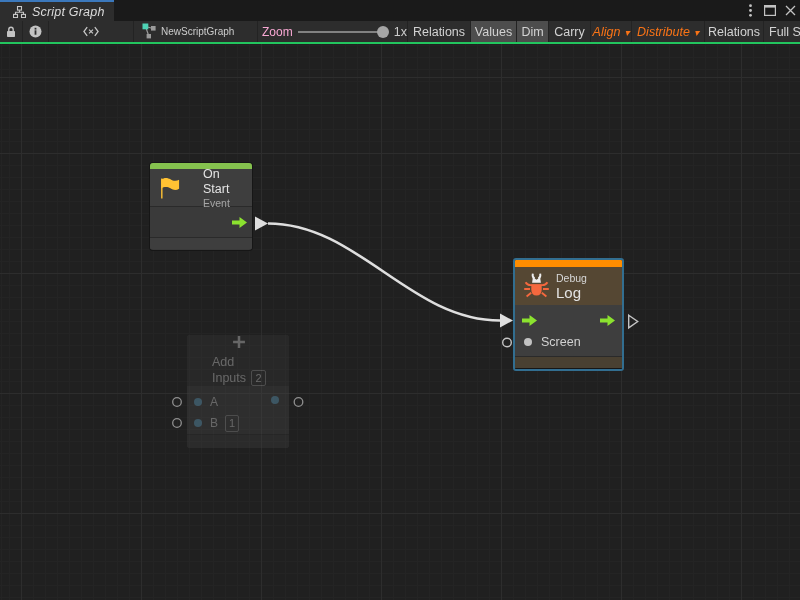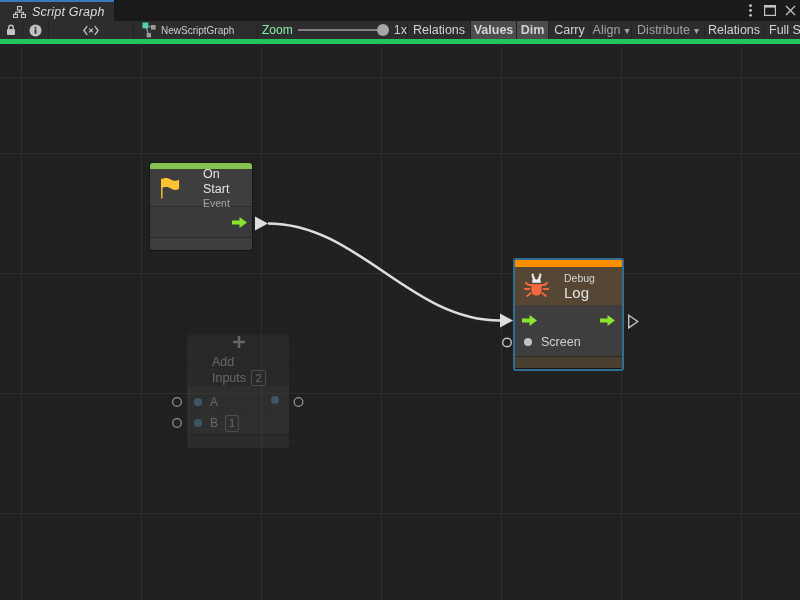--- a/index.html
+++ b/index.html
@@ -10,25 +10,25 @@
   
   #titlebar { position:absolute; left:0; top:0; width:800px; height:21px; background:#1a1a1a;font-style:italic; }
   #tab { position:absolute; left:0; top:0; width:114px; height:21px; background:#2d2d2d;
     border-top:2px solid #3b78bc; display:flex; align-items:center; padding-left:13px; gap:6px; }
   #tab .tab-label { color:#dcdcdc; font-size:12.5px; letter-spacing:0.2px; }
   #win-controls { position:absolute; right:0; top:0; height:21px; display:flex; align-items:center; }
   .win-btn { width:20px; height:21px; display:flex; align-items:center; justify-content:center; }
 
   
   #toolbar { position:absolute; left:0; top:21px; width:800px; height:23px; background:#2d2d2d;
-    border-bottom:5px solid #22c55e; display:flex; align-items:stretch; color:#d2d2d2; font-size:12.5px; }
+    border-bottom:2px solid #22c55e; display:flex; align-items:stretch; color:#d2d2d2; font-size:12.5px; }
   .tbtn { display:flex; align-items:center; justify-content:center; height:100%; position:relative; }
   .tsep { width:1px; background:#232323; height:100%; }
-  .tbtn.active { background:#4d4d4d;font-weight:bold; }
-  .tbtn.disabled { color:#a3a3a3; }
+  .tbtn.active { background:#4d4d4d; }
+  .tbtn.disabled { color:#f97316;font-style:italic; }
   .caret { font-size:10px; margin-left:4px; position:relative; top:0.5px; }
   #zoom-track { width:92px; height:2px; background:#828282; position:relative; }
   #zoom-handle { position:absolute; right:-2px; top:-5px; width:12px; height:12px; border-radius:50%; background:#a6a6a6; }
 
   
   #canvas { position:absolute; left:0; top:44px; width:800px; height:556px; background-color:#202020;
     background-image:
       repeating-linear-gradient(to right, #2d2d2d 0px, #2d2d2d 1px, transparent 1px, transparent 120px),
       repeating-linear-gradient(to bottom, #2d2d2d 0px, #2d2d2d 1px, transparent 1px, transparent 120px),
       repeating-linear-gradient(to right, #242424 0px, #242424 1px, transparent 1px, transparent 12px),
@@ -48,21 +48,21 @@
   
   #node-onstart { left:150px; top:119px; width:102px; height:87px; background:#3a3a3a; }
   #node-onstart .node-header { height:38px; background:#3e3e3e; border-bottom:1px solid #2a2a2a; }
   #onstart-body { height:31px; position:relative; background:#3a3a3a; border-bottom:1px solid #2a2a2a; }
   #onstart-footer { height:11px; background:#3e3e3e; }
 
   
   #node-debug { left:513px; top:213.5px; width:111px; height:113px; background:#3e3e3e;
     border:2px solid #326e90; border-radius:3px; overflow:hidden; box-shadow:none; }
   #node-debug .inner { width:100%; height:100%; box-shadow:0 0 0 1px #161616 inset; }
-  #debug-header { height:38px; background:#554733; display:flex; align-items:center; padding:0 6px 0 8px; gap:14px; }
+  #debug-header { height:38px; background:#554733; display:flex; align-items:center; padding:0 6px 0 8px; gap:6px; }
   #debug-body { height:51px; position:relative; background:#3e3e3e; }
   #debug-footer { height:12px; background:#494031; border-top:1px solid #2a2a2a; }
 
   .ctl-arrow { position:absolute; }
 
   
   #node-add { left:187px; top:291px; width:102px; height:113px; opacity:0.42; background:#434343; box-shadow:none; }
   #add-header { height:51px; background:#353535; display:flex; align-items:center; padding:0 6px 0 8px; gap:5px;flex-direction:column; }
   #add-body { height:48px; background:#434343; position:relative; }
   #add-footer { height:14px; background:#3c3c3c; border-top:1px solid #303030; }
@@ -144,21 +144,21 @@
       <svg width="14" height="17" viewBox="0 0 14 17">
         <path d="M3.5 3.5 L11 5.5 M3.5 3.5 L6.8 13" stroke="#9a9a9a" stroke-width="1.2"></path>
         <rect x="0.5" y="0.5" width="5.8" height="5.8" fill="#4ed3b5"></rect>
         <rect x="9" y="3" width="4.6" height="4.6" fill="#9a9a9a"></rect>
         <rect x="4.6" y="11" width="4.4" height="4.4" fill="#9a9a9a"></rect>
       </svg>
       <span style="color:#cccccc; font-size:10px">NewScriptGraph</span>
     </div>
     <div class="tsep"></div>
     <div class="tbtn" style="width:149px; justify-content:flex-start; padding-left:4px">
-      <span style="color:#86efac; font-size:12px">Zoom</span>
+      <span style="color:#f9a8d4; font-size:12px">Zoom</span>
       <div style="width:5px"></div>
       <div id="zoom-track">
         <div id="zoom-handle"></div>
       </div>
       <div style="width:7px"></div>
       <span style="color:#cccccc">1x</span>
     </div>
     <div class="tsep"></div>
     <div class="tbtn" style="width:62px">
       <span>Relations</span>

